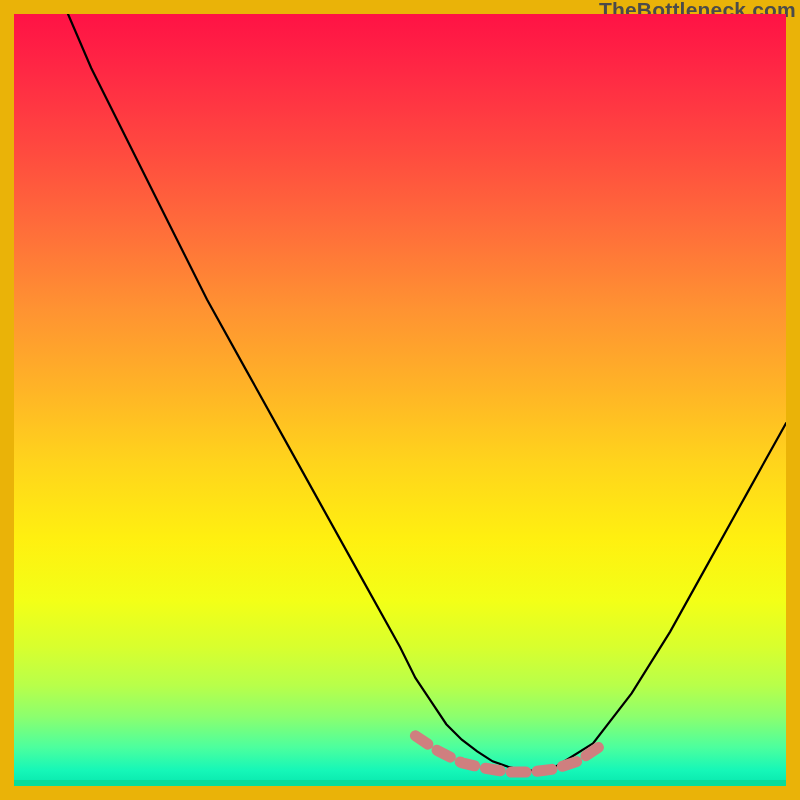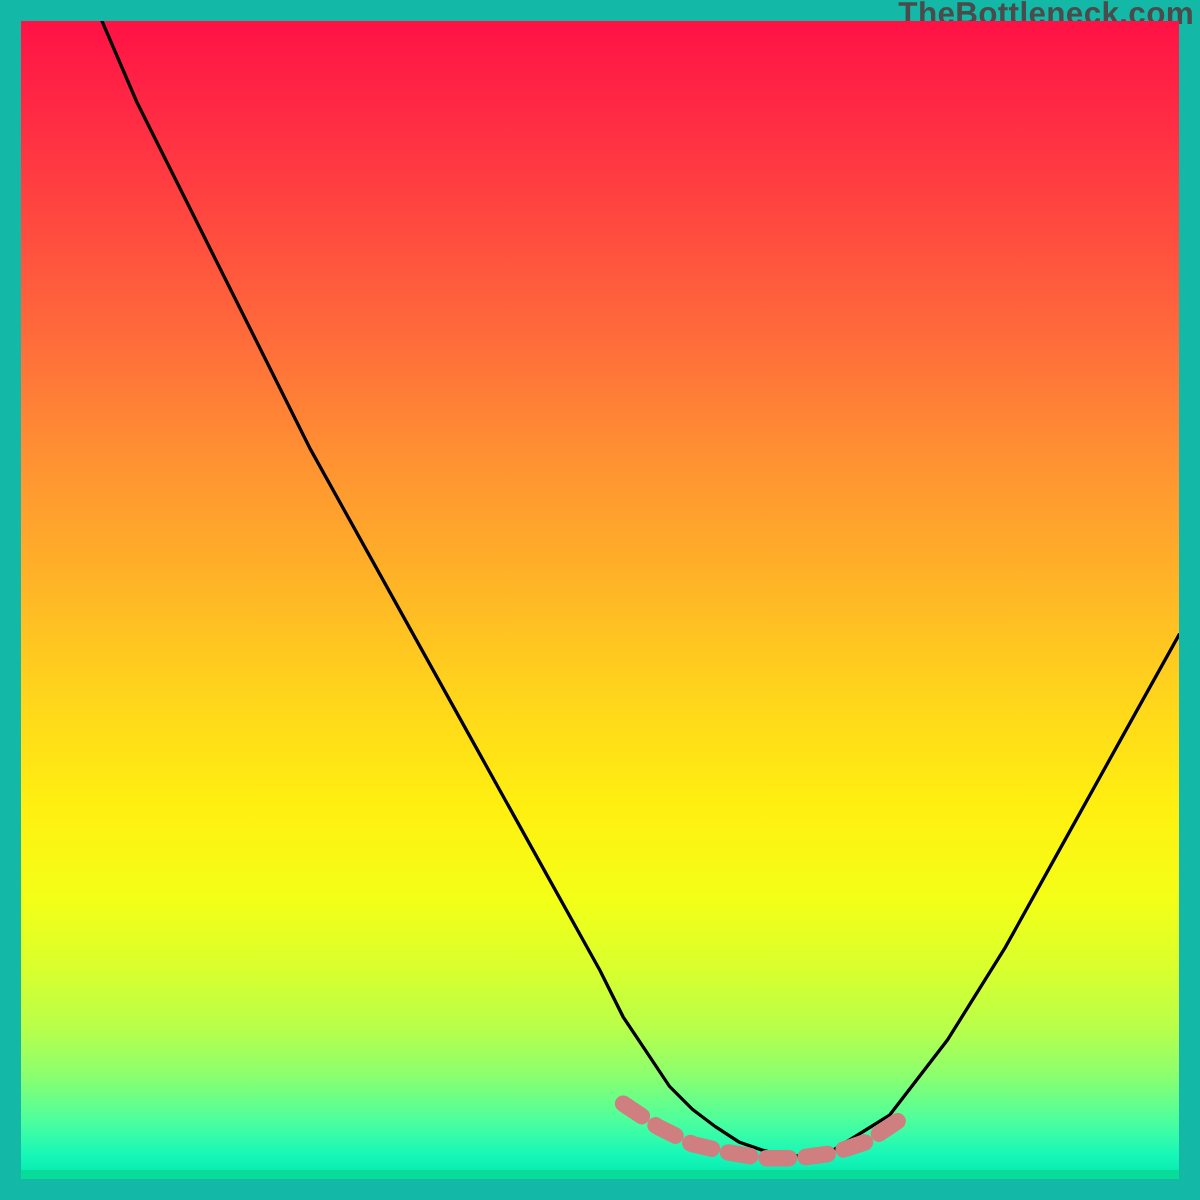--- a/index.html
+++ b/index.html
@@ -8,21 +8,21 @@
     width: 800px;
     height: 800px;
     overflow: hidden;
     background: #000;
     font-family: Arial, Helvetica, sans-serif;
   }
   .stage {
     position: relative;
     width: 800px;
     height: 800px;
-    background: #14b8a6;
+    background: #eab308;
   }
   .plot {
     position: absolute;
     left: 14px;
     top: 14px;
     width: 772px;
     height: 772px;
     overflow: hidden;
   }
   .gradient {

